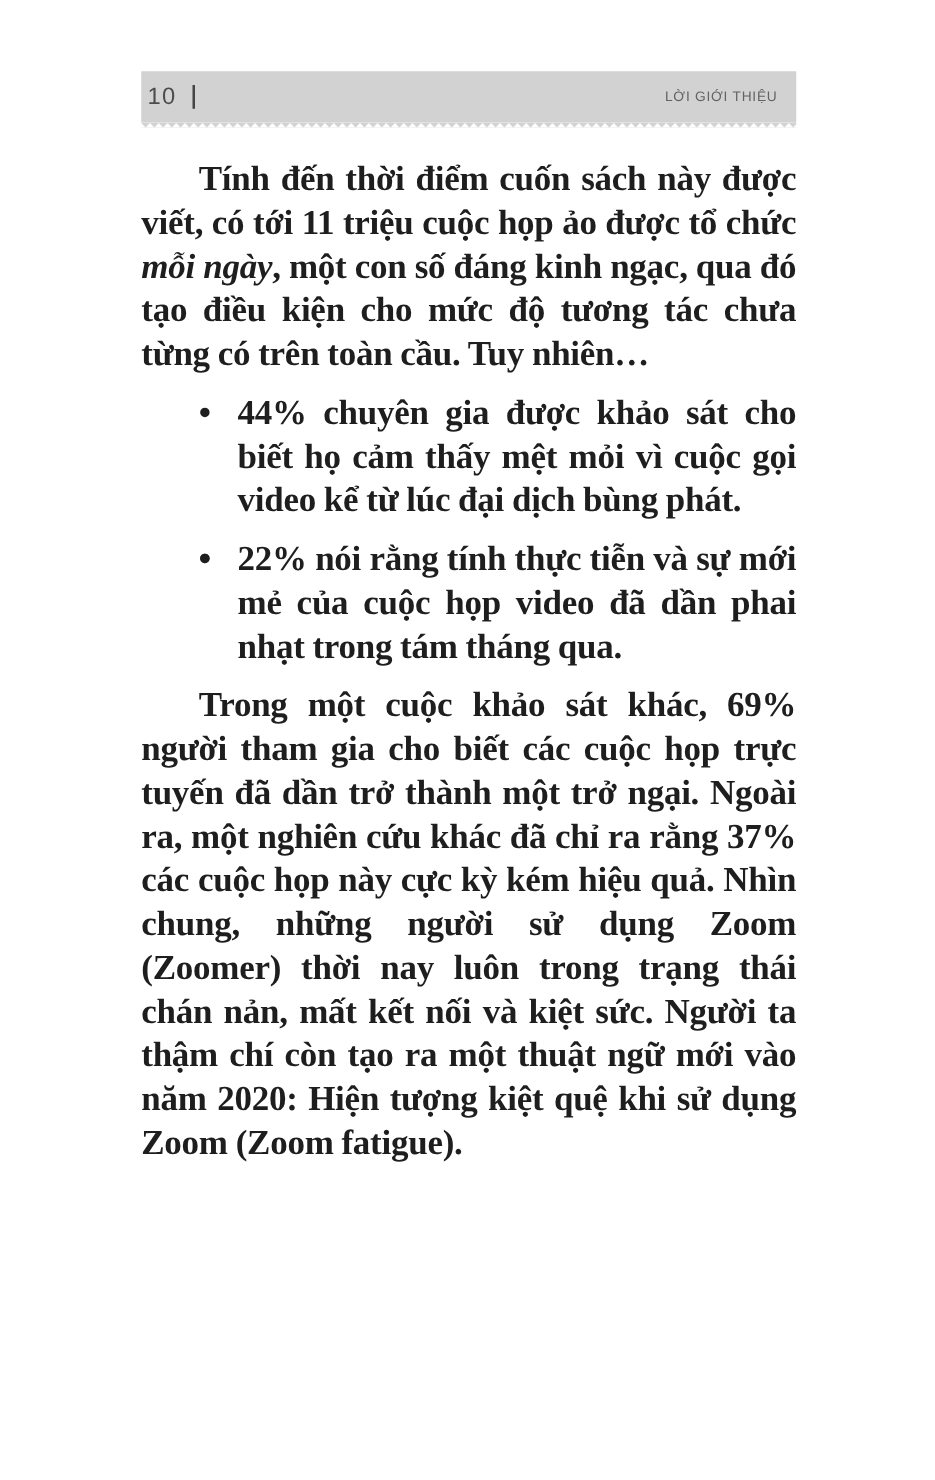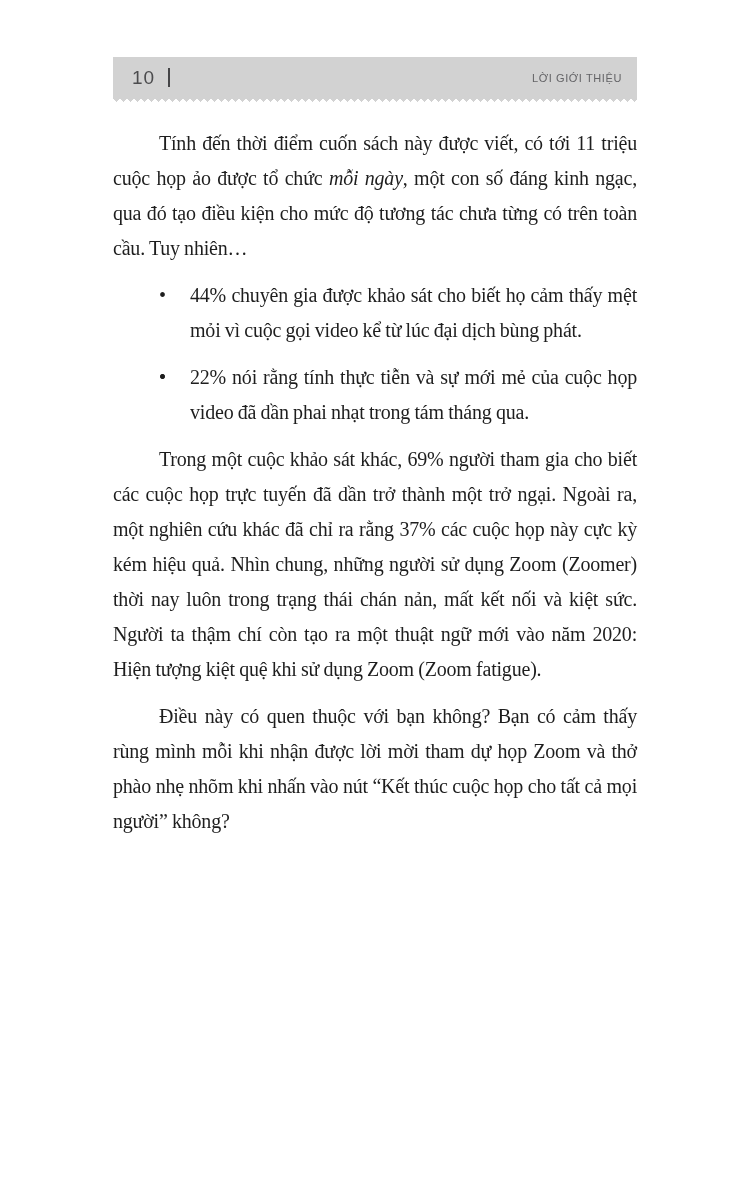--- a/index.html
+++ b/index.html
@@ -20,21 +20,21 @@
     position: absolute;
     left: 113px;
     top: 57px;
     width: 524px;
     height: 41px;
     background: #d2d2d2;
     box-sizing: border-box;
     display: flex;
     align-items: center;
     justify-content: space-between;
-    padding: 0 15px 0 19px;
+    padding: 0 15px 0 5px;
     font-family: "Liberation Sans", sans-serif;
   }
   
   .header-bar::after {
     content: "";
     position: absolute;
     left: 0;
     right: 0;
     top: 100%;
     height: 4px;
@@ -61,26 +61,27 @@
     letter-spacing: 0.6px;
   }
 
   
   .content {
     position: absolute;
     left: 113px;
     top: 126px;
     width: 524px;
     font-family: "Liberation Serif", serif;
-    font-size: 20px;
+    font-size: 28px;
     line-height: 35px;
     color: #1e1e1e;
     text-align: justify;
     letter-spacing: -0.2px;
     word-spacing: -0.5px;
+    font-weight: bold;
   }
   .para {
     margin: 0 0 12px 0;
     text-indent: 46px;
   }
   .italic { font-style: italic; }
 
   .bullet-list {
     list-style: none;
     margin: 0 0 12px 0;
@@ -123,17 +124,16 @@
         <span class="bullet-dot">•</span>
       </li>
       <li class="bullet-item">
         <span class="bullet-dot">•</span>
         <span>22% nói rằng tính thực tiễn và sự mới mẻ của cuộc họp video đã dần phai nhạt trong tám tháng qua.</span>
       </li>
     </ul>
 
     <p class="para">Trong một cuộc khảo sát khác, 69% người tham gia cho biết các cuộc họp trực tuyến đã dần trở thành một trở ngại. Ngoài ra, một nghiên cứu khác đã chỉ ra rằng 37% các cuộc họp này cực kỳ kém hiệu quả. Nhìn chung, những người sử dụng Zoom (Zoomer) thời nay luôn trong trạng thái chán nản, mất kết nối và kiệt sức. Người ta thậm chí còn tạo ra một thuật ngữ mới vào năm 2020: Hiện tượng kiệt quệ khi sử dụng Zoom (Zoom fatigue).</p>
 
-    <p class="para">Điều này có quen thuộc với bạn không? Bạn có cảm thấy rùng mình mỗi khi nhận được lời mời tham dự họp Zoom và thở phào nhẹ nhõm khi nhấn vào nút “Kết thúc cuộc họp cho tất cả mọi người” không?</p>
 
   </div>
 
 </div>
 
 </body></html>

